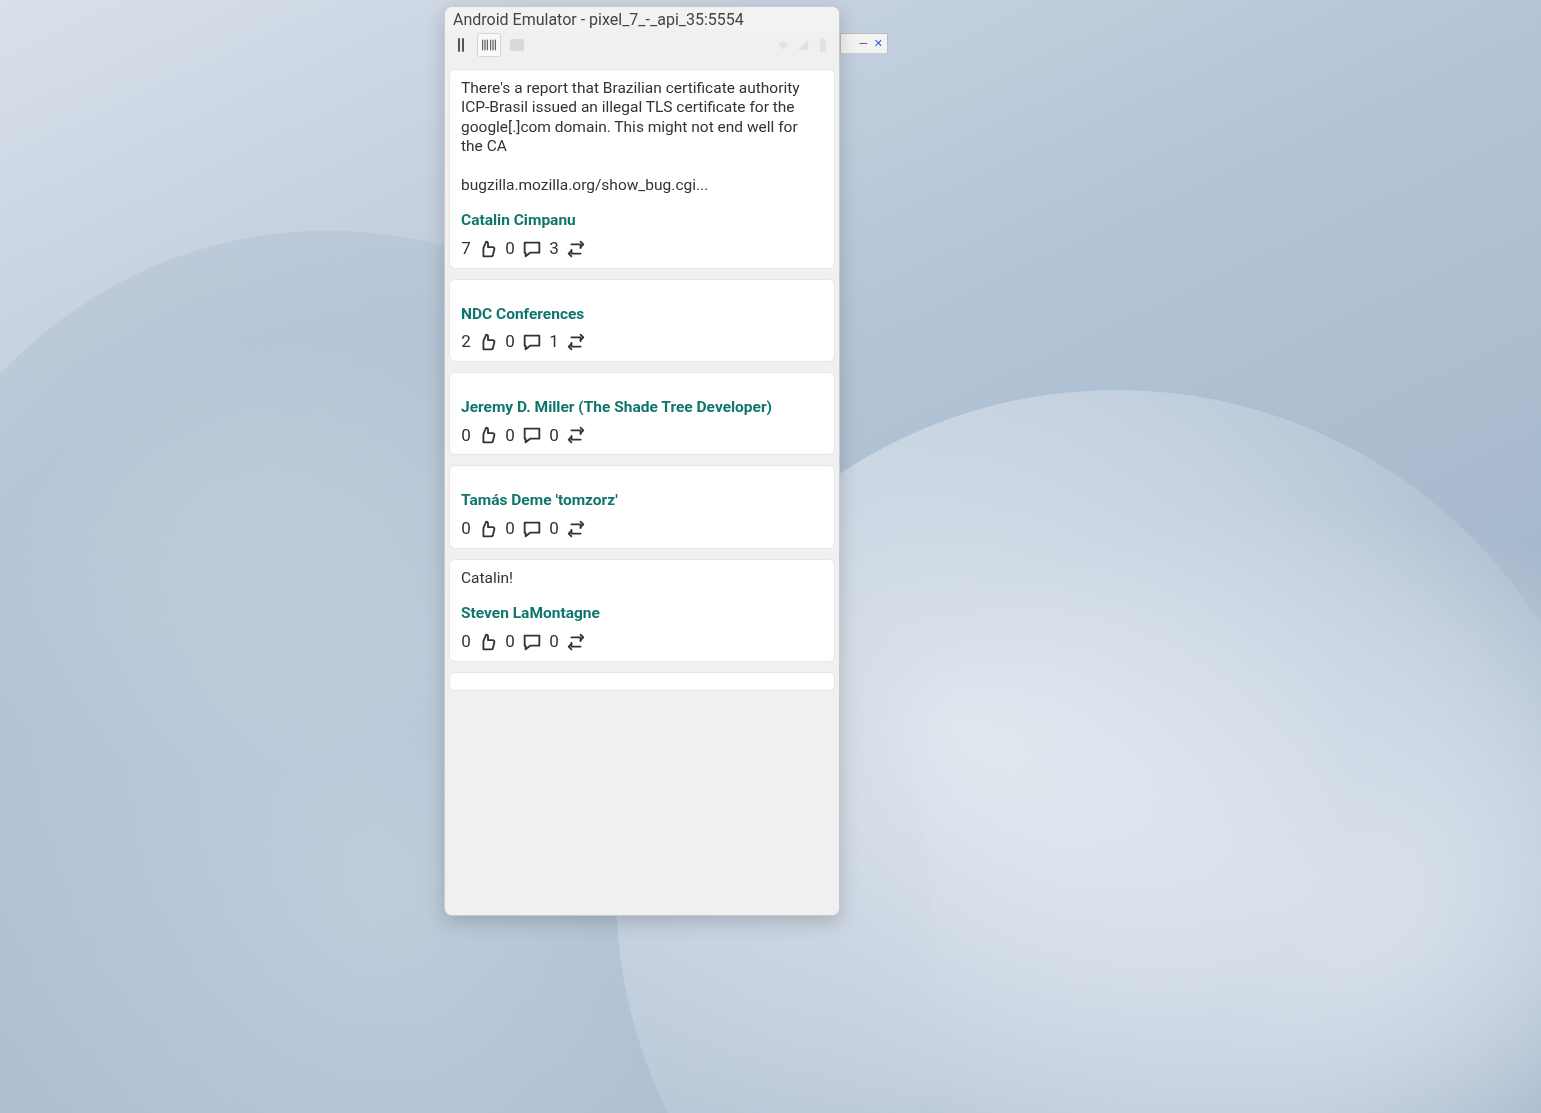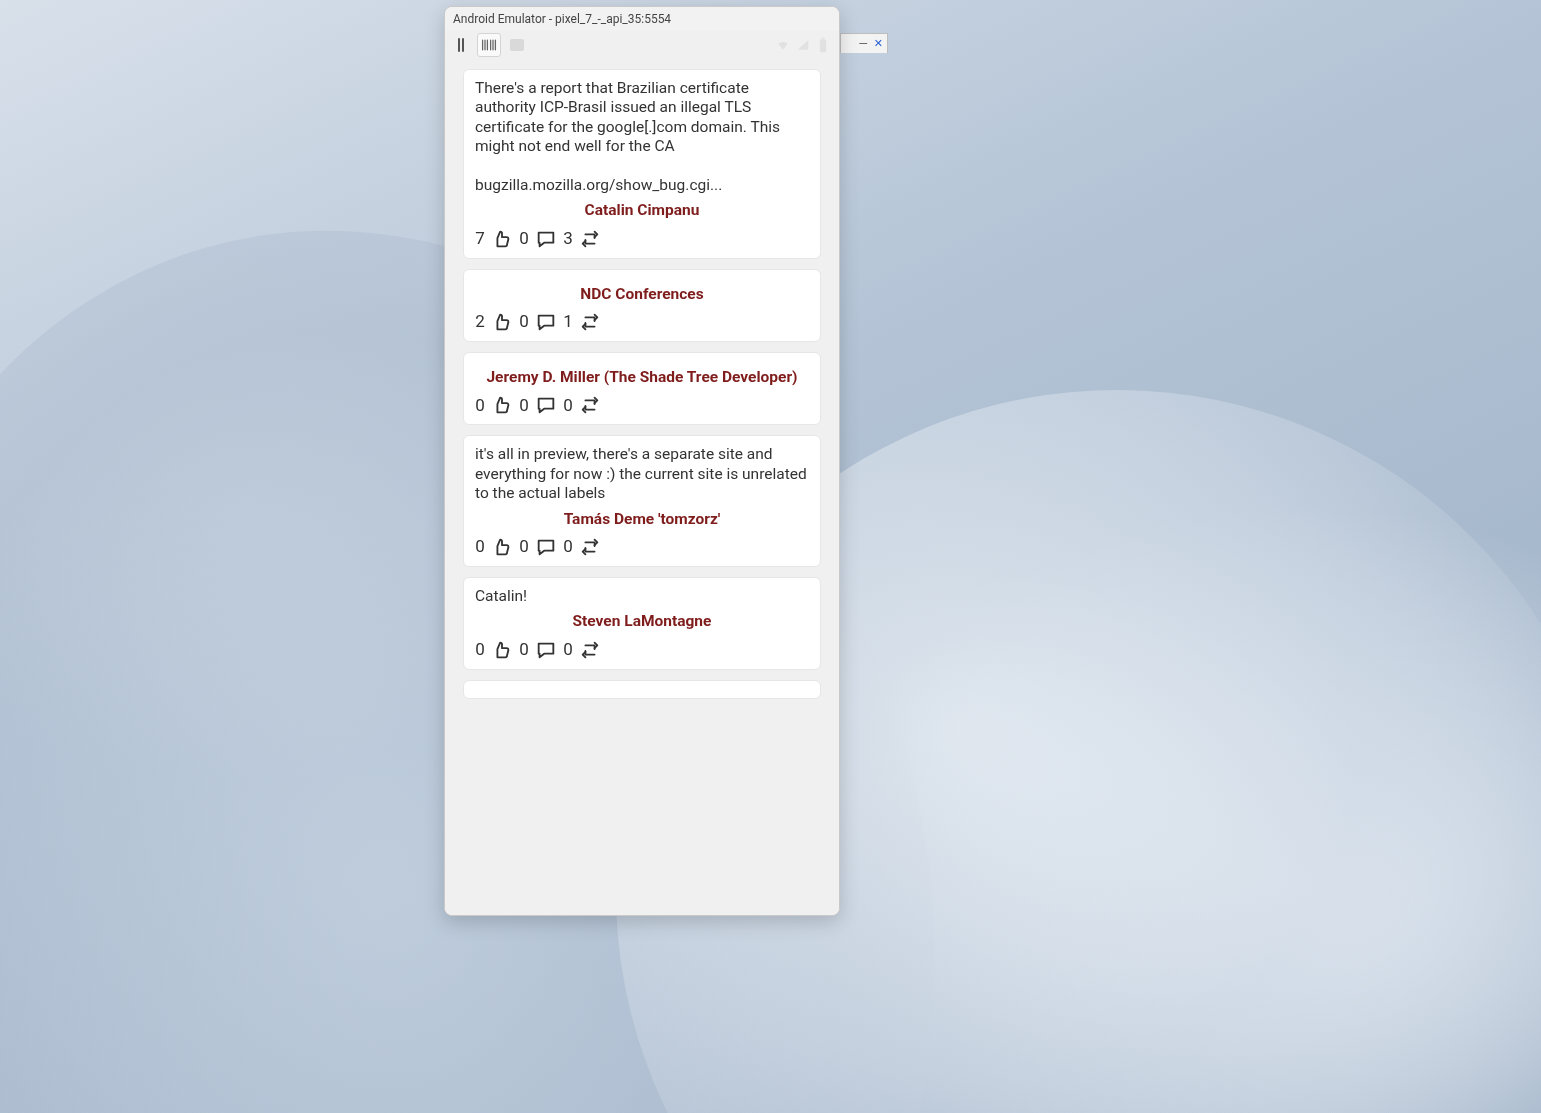--- a/index.html
+++ b/index.html
@@ -58,21 +58,21 @@
     box-shadow: 0 6px 20px rgba(0,0,0,0.18);
     overflow: hidden;
     display: flex;
     flex-direction: column;
   }
   .emu-titlebar {
     height: 24px;
     display: flex;
     align-items: center;
     padding: 12px 8px;
-    font-size: 12px;
+    font-size: 16px;
     color: #444;
     background: #f2f2f2;
     flex: 0 0 auto;
   }
   .device-frame {
     flex: 1;
     background: #f0f0f0;
     display: flex;
     flex-direction: column;
     position: relative;
@@ -96,39 +96,38 @@
     background: #fafafa;
     border-radius: 3px;
     display: inline-flex;
     align-items: center;
     justify-content: center;
   }
 
   .feed {
     flex: 1;
     overflow: hidden;
-    padding: 0 18px;
+    padding: 0 4px;
   }
   .card {
     background: #fff;
     border: 1px solid #e6e6e6;
     border-radius: 6px;
     padding: 9px 11px 8px 11px;
     margin-top: 10px;
     font-size: 15.5px;
     line-height: 1.25;
     color: #333;
   }
   .card:first-child { margin-top: 10px; }
   .card .body { white-space: pre-line; }
   .card .author {
     font-weight: 700;
-    margin-top: 6px;
-    color: #7f1d1d;
-    text-align: center;
+    margin-top: 16px;
+    color: #0f766e;
   }
   .metrics {
     display: flex;
     align-items: center;
     gap: 6px;
     margin-top: 7px;
     color: #333;
     font-size: 17px;
   }
   .metrics .count { min-width: 10px; text-align: center; }
@@ -284,21 +283,20 @@
               <svg width="22" height="22" viewBox="0 0 24 24">
                 <path d="M7 7h10v4"></path>
                 <path d="M17 7l3 3-3 3" transform="translate(0 -3)"></path>
                 <path d="M17 17H7v-4"></path>
                 <path d="M7 17l-3-3 3-3" transform="translate(0 3)"></path>
               </svg>
             </span>
           </div>
         </div>
         <div class="card">
-          <div class="body">it's all in preview, there's a separate site and everything for now :) the current site is unrelated to the actual labels</div>
           <div class="author">Tamás Deme 'tomzorz'</div>
           <div class="metrics">
             <span class="count">0</span>
             <span class="micon" style="color:#333;">
               <svg width="22" height="22" viewBox="0 0 24 24">
                 <path d="M7 11v9M7 11l3-7a2 2 0 0 1 2 2v4h5a2 2 0 0 1 2 2l-1.5 6a2 2 0 0 1-2 2H7"></path>
               </svg>
             </span>
             <span class="count">0</span>
             <span class="micon" style="color:#333;">

